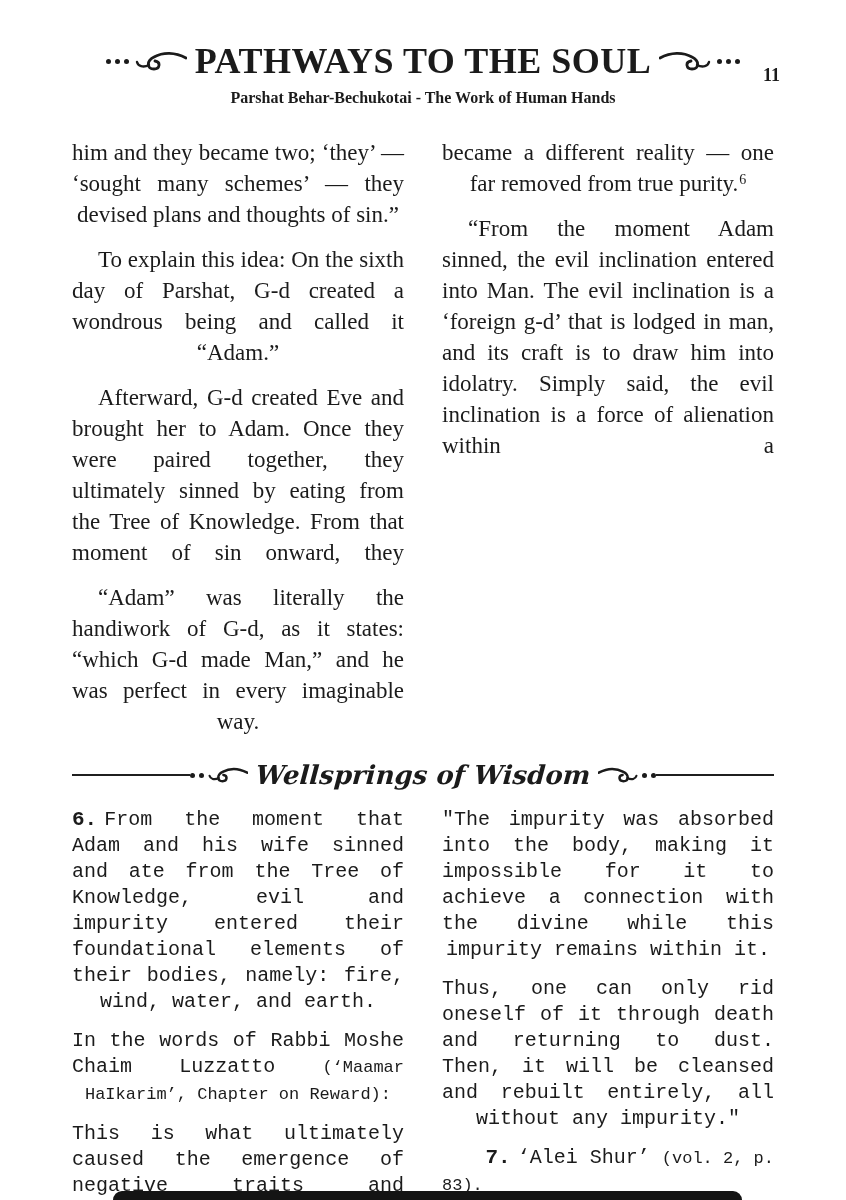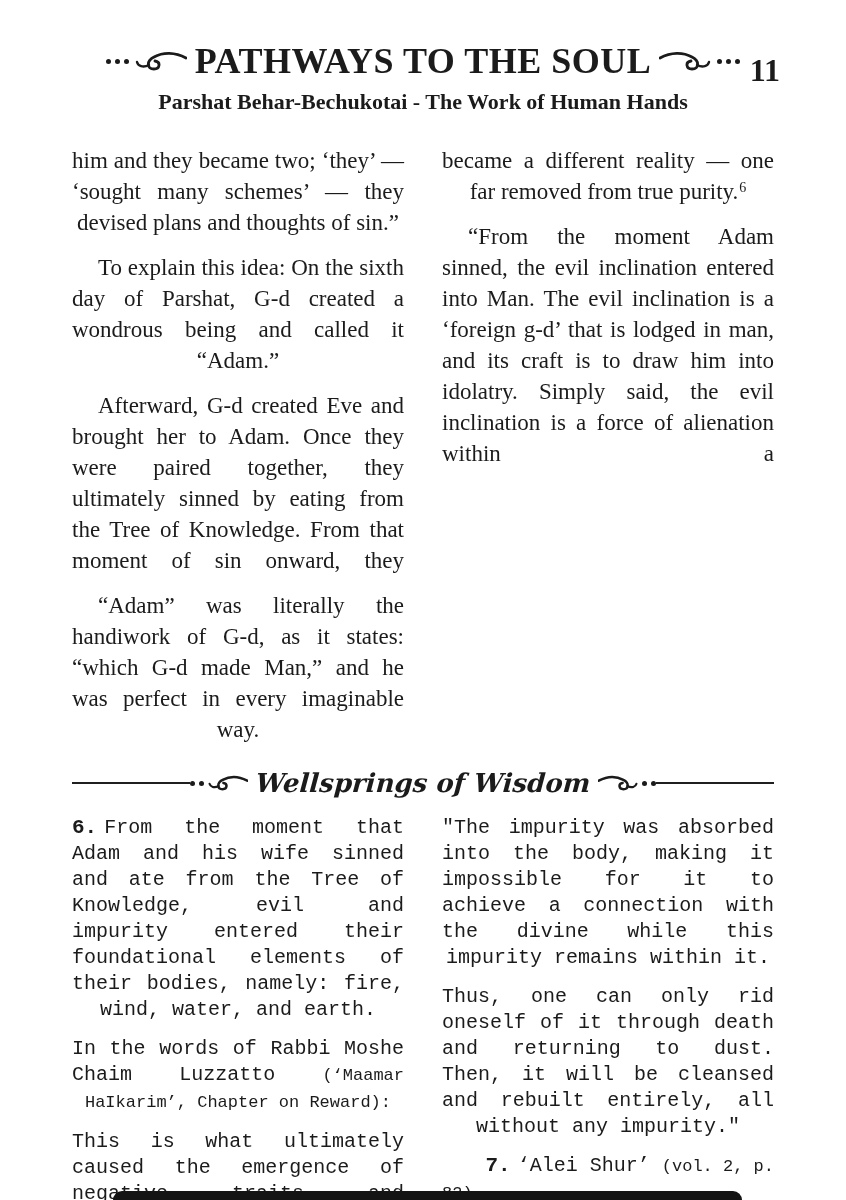--- a/index.html
+++ b/index.html
@@ -5,22 +5,22 @@
   html, body { margin:0; padding:0; background:#ffffff; }
   .page {
     position:relative; width:846px; height:1200px; background:#ffffff;
     font-family:"Liberation Serif","DejaVu Serif",serif; color:#1b1b1b;
     box-sizing:border-box; padding:40px 72px 0 72px; overflow:hidden;
   }
   
   .header { position:relative; text-align:center; }
   .title-line { display:flex; align-items:center; justify-content:center; gap:8px; }
   .page-title { font-size:36px; font-weight:bold; margin:0; letter-spacing:0.5px; white-space:nowrap; }
-  .page-num { position:absolute; right:-6px; top:12px; font-size:32px; font-weight:bold; }
-  .subtitle { font-size:22px; font-weight:bold; margin:7px 0 0 0; }
+  .page-num { position:absolute; right:-6px; top:25px; font-size:18px; font-weight:bold; }
+  .subtitle { font-size:16px; font-weight:bold; margin:7px 0 0 0; }
   .orn { display:flex; align-items:center; gap:6px; }
   .dots { display:flex; gap:4px; }
   .dots i { display:block; width:5px; height:5px; border-radius:50%; background:#1b1b1b; }
   
   .columns { display:flex; gap:38px; }
   .body-cols { margin-top:30px; }
   .col { width:332px; }
   .para {
     font-size:23px; line-height:31px; margin:0 0 14px 0;
     text-align:justify; text-align-last:center; hyphens:none;

